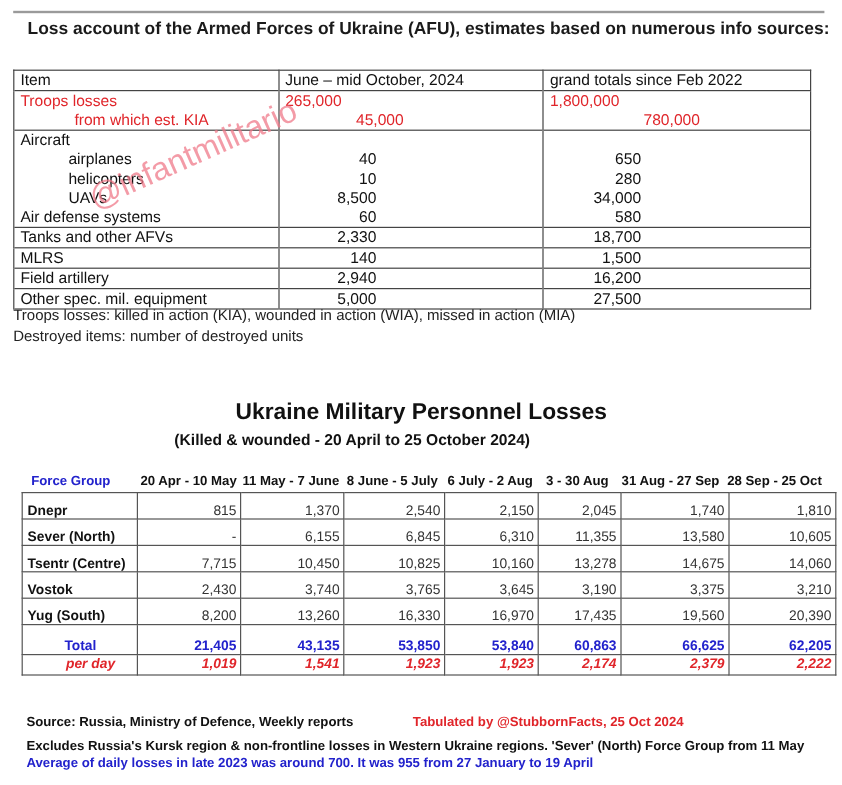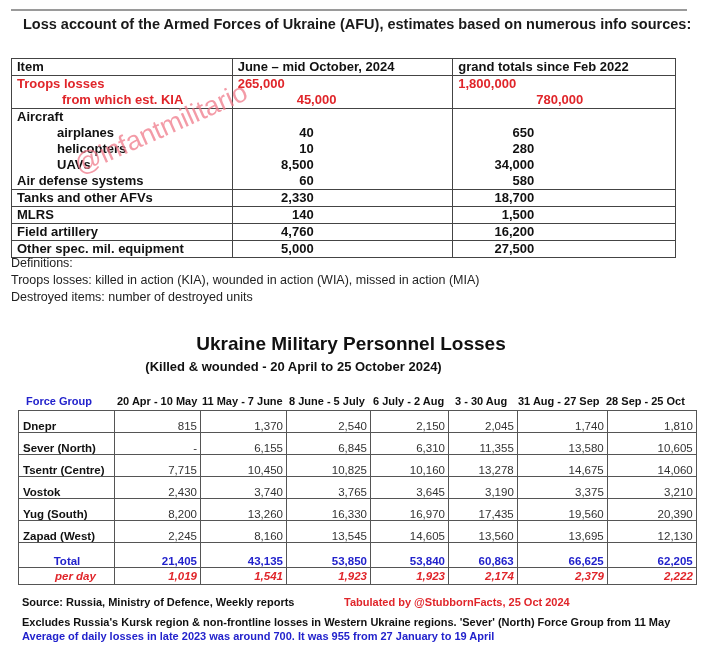--- a/index.html
+++ b/index.html
@@ -1,20 +1,20 @@
 <!DOCTYPE html>
 <html><head>
 <meta charset="utf-8">
 <style>
   html, body { margin:0; padding:0; background:#ffffff; }
   body { width:702px; height:654px; position:relative; overflow:hidden;
          font-family:"Liberation Sans", sans-serif; color:#111; }
   .topline { position:absolute; left:11px; top:9px; width:676px; height:2px; background:#9a9a9a; }
   .title1 { position:absolute; left:11px; top:14px; width:680px; font-size:14.5px; font-weight:bold; line-height:20px; color:#1a1a1a;margin-left:12px; }
-  .t1 { position:absolute; left:11px; top:58px; width:665px; border:1px solid #444; border-collapse:collapse; font-size:13px; font-weight:bold; }
+  .t1 { position:absolute; left:11px; top:58px; width:665px; border:1px solid #444; border-collapse:collapse; font-size:13px; font-weight:normal; }
   .t1 td { border-left:1px solid #444; border-right:1px solid #444; padding:0 5px; vertical-align:top; line-height:16px; }
   .t1 tr.sep td { border-top:1px solid #444; }
   .t1 col.c1 { width:221px; } .t1 col.c2 { width:221px; } .t1 col.c3 { width:223px; }
   .red { color:#e0252a; }
   .ind1 { padding-left:45px !important; }
   .num2 { display:inline-block; width:76px; text-align:right; }
   .defs { position:absolute; left:11px; top:255px; font-size:12.5px; line-height:17px; color:#222; }
   .watermark { position:absolute; left:82px; top:150px; font-size:27px; color:#f07a8a; opacity:0.75;
                transform:rotate(-24deg); transform-origin:left bottom; white-space:nowrap; font-family:"Liberation Sans", sans-serif; }
   .title2 { position:absolute; left:0; width:702px; top:333px; text-align:center; font-size:19px; font-weight:bold; color:#111; }
@@ -94,35 +94,34 @@
     <td><span class="num2">2,330</span></td>
     <td><span class="num2">18,700</span></td>
   </tr>
   <tr class="sep">
     <td>MLRS</td>
     <td><span class="num2">140</span></td>
     <td><span class="num2">1,500</span></td>
   </tr>
   <tr class="sep">
     <td>Field artillery</td>
-    <td><span class="num2">4,760</span></td>
+    <td><span class="num2">2,940</span></td>
     <td><span class="num2">16,200</span></td>
   </tr>
   <tr class="sep" style="border-bottom:1px solid #444">
     <td>Other spec. mil. equipment</td>
     <td><span class="num2">5,000</span></td>
     <td><span class="num2">27,500</span></td>
   </tr>
 </tbody>
   </table>
 
 <div class="watermark">@infantmilitario</div>
 
 <div class="defs">
-  <div>Definitions:</div>
   <div>Troops losses: killed in action (KIA), wounded in action (WIA), missed in action (MIA)</div>
   <div>Destroyed items: number of destroyed units</div>
 </div>
 
 <div class="title2">Ukraine Military Personnel Losses</div>
 <div class="subtitle2">(Killed &amp; wounded - 20 April to 25 October 2024)</div>
 
 <div class="hdr fg" style="left:26px">Force Group</div>
 <div class="hdr" style="left:117px">20 Apr - 10 May</div>
 <div class="hdr" style="left:202px">11 May - 7 June</div>
@@ -187,30 +186,20 @@
   <tr class="r">
     <td class="name">Yug (South)</td>
     <td>8,200</td>
     <td>13,260</td>
     <td>16,330</td>
     <td>16,970</td>
     <td>17,435</td>
     <td>19,560</td>
     <td>20,390</td>
   </tr>
-  <tr class="r">
-    <td class="name">Zapad (West)</td>
-    <td>2,245</td>
-    <td>8,160</td>
-    <td>13,545</td>
-    <td>14,605</td>
-    <td>13,560</td>
-    <td>13,695</td>
-    <td>12,130</td>
-  </tr>
   <tr class="total">
     <td class="name">Total</td>
     <td>21,405</td>
     <td>43,135</td>
     <td>53,850</td>
     <td>53,840</td>
     <td>60,863</td>
     <td>66,625</td>
     <td>62,205</td>
   </tr>

